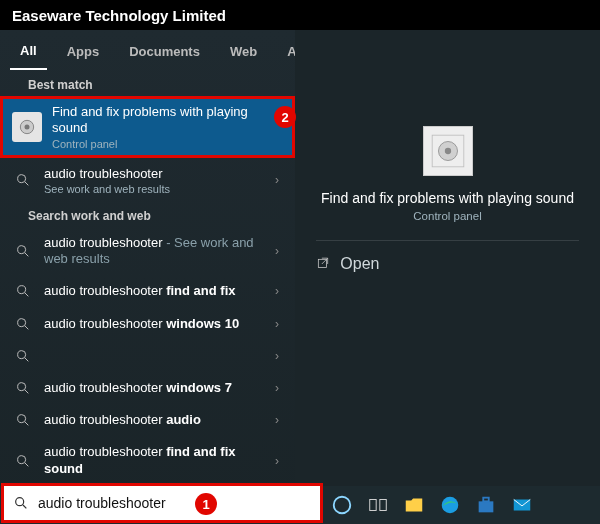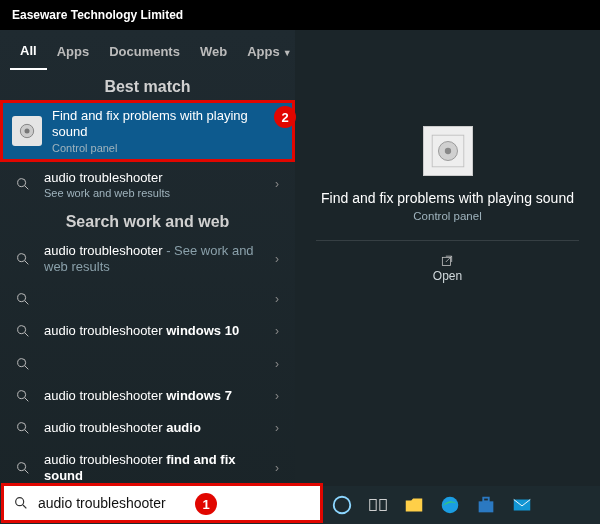--- a/index.html
+++ b/index.html
@@ -1,28 +1,28 @@
 <!DOCTYPE html>
 <html><head>
 <meta charset="utf-8">
 <style>
   * { margin: 0; padding: 0; box-sizing: border-box; font-family: "Segoe UI", sans-serif; }
   body { width: 600px; height: 524px; background: #0a0a0a; overflow: hidden; position: relative; }
-  .titlebar { height: 30px; background: #000; color: #fff; display: flex; align-items: center; padding: 0 12px; font-size: 12px; font-weight: 600; }
+  .titlebar { height: 30px; background: #000; color: #fff; display: flex; align-items: center; padding: 0 12px; font-size: 15px; font-weight: 600; }
   .main { display: flex; height: 494px; }
   .left-pane { width: 295px; background: linear-gradient(180deg, #1f2a30 0%, #1a2428 100%); display: flex; flex-direction: column; }
-  .tabs { display: flex; align-items: center; height: 42px; padding: 0 10px; gap: 0; color: #ccc; font-size: 13px; }
+  .tabs { display: flex; align-items: center; height: 42px; padding: 0 10px; gap: 10px; color: #ccc; font-size: 13px; }
   .tab { padding: 10px 10px; cursor: pointer; color: #bbb; font-weight: bold; }
   .tab.active { color: #fff; border-bottom: 2px solid #fff; font-weight: 600; }
   .tab .chev { font-size: 9px; margin-left: 3px; }
   .right-ctrl { margin-left: auto; display: flex; gap: 10px; align-items: center; }
   .avatar { width: 26px; height: 26px; border-radius: 50%; background: #3a4a52; display: flex; align-items: center; justify-content: center; color: #ddd; font-size: 12px; }
   .ellipsis { color: #ccc; letter-spacing: 2px; font-size: 13px; cursor: pointer; }
   .close-x { color: #ccc; font-size: 14px; cursor: pointer; padding: 4px 6px; }
-  .section-hdr { color: #d0d0d0; font-size: 16px; font-weight: 600; padding: 6px 14px 4px; text-align: center; }
+  .section-hdr { color: #d0d0d0; font-size: 12px; font-weight: 600; padding: 6px 28px 4px; }
   .result-list { flex: 1; overflow: hidden; }
   .result { display: flex; align-items: center; padding: 8px 12px; gap: 10px; cursor: pointer; position: relative; }
   .result.selected { background: #0d5a8e; }
   .result.selected.highlighted { outline: 3px solid #e10600; outline-offset: -3px; }
   .result-icon { width: 30px; height: 30px; background: #e5e5e5; border-radius: 3px; display: flex; align-items: center; justify-content: center; flex-shrink: 0; }
   .result-icon svg { width: 20px; height: 20px; }
   .search-ico { width: 22px; display: flex; align-items: center; justify-content: center; flex-shrink: 0; }
   .search-ico svg { width: 16px; height: 16px; stroke: #bbb; fill: none; stroke-width: 1.5; }
   .result-text { flex: 1; overflow: hidden; }
   .result-title { color: #fff; font-size: 13px; line-height: 1.25; }
@@ -30,21 +30,21 @@
   .result .bold { font-weight: 600; }
   .result .dash { color: #8aa0aa; }
   .chevron { color: #888; font-size: 12px; margin-left: auto; padding-right: 4px; }
   .right-pane { flex: 1; background: #1b2529; display: flex; flex-direction: column; align-items: center; padding-top: 14px; position: relative; }
   .right-top { width: 100%; height: 42px; }
   .preview-icon { width: 50px; height: 50px; background: #eee; margin-top: 40px; display:flex; align-items:center; justify-content:center; border:1px solid #ccc; }
   .preview-icon svg { width: 38px; height: 38px; }
   .preview-title { color: #fff; font-size: 14px; margin-top: 14px; text-align: center; padding: 0 12px; }
   .preview-sub { color: #9fb3bd; font-size: 11.5px; margin-top: 4px; }
   .hr { width: 86%; height: 1px; background: rgba(255,255,255,0.12); margin-top: 18px; }
-  .open-row { width: 86%; display: flex; align-items: center; padding: 14px 0; color: #d0d8db; font-size: 12px; cursor: pointer; flex-direction: column; }
+  .open-row { width: 86%; display: flex; align-items: center; gap: 10px; padding: 14px 0; color: #d0d8db; font-size: 16px; cursor: pointer; }
   .open-row svg { width: 14px; height: 14px; stroke: #ccc; fill: none; stroke-width: 1.3; }
   .badge { position: absolute; width: 22px; height: 22px; border-radius: 50%; background: #e10600; color: #fff; font-size: 13px; font-weight: 600; display: flex; align-items: center; justify-content: center; z-index: 5; }
   .badge.b2 { top: 106px; left: 274px; }
   .searchbar-wrap { position: absolute; left: 4px; bottom: 4px; width: 316px; height: 34px; display: flex; align-items: center; background: #fff; z-index: 3; }
   .searchbar-wrap.highlighted { outline: 3px solid #e10600; outline-offset: 0; }
   .searchbar-wrap .sico { width: 34px; display: flex; align-items: center; justify-content: center; }
   .searchbar-wrap .sico svg { width: 16px; height: 16px; stroke: #333; fill:none; stroke-width:1.8; }
   .searchbar-wrap input { flex: 1; border: none; outline: none; font-size: 14px; color: #111; background: transparent; }
   .badge.b1 { bottom: 9px; left: 195px; z-index: 6; }
   .taskbar { position: absolute; bottom: 0; left: 0; right: 0; height: 38px; background: #1d2a2f; z-index: 1; display:flex; align-items:center; }
@@ -120,20 +120,23 @@
             </div>
             <div class="chevron">›</div>
           </div>
           <div class="result">
             <div class="search-ico">
               <svg viewBox="0 0 24 24">
                 <circle cx="10" cy="10" r="6"></circle>
                 <line x1="15" y1="15" x2="20" y2="20"></line>
               </svg>
             </div>
+            <div class="result-text">
+              <div class="result-title"><span>audio troubleshooter </span><span class="bold">find and fix</span></div>
+            </div>
             <div class="chevron">›</div>
           </div>
           <div class="result">
             <div class="search-ico">
               <svg viewBox="0 0 24 24">
                 <circle cx="10" cy="10" r="6"></circle>
                 <line x1="15" y1="15" x2="20" y2="20"></line>
               </svg>
             </div>
             <div class="result-text">

